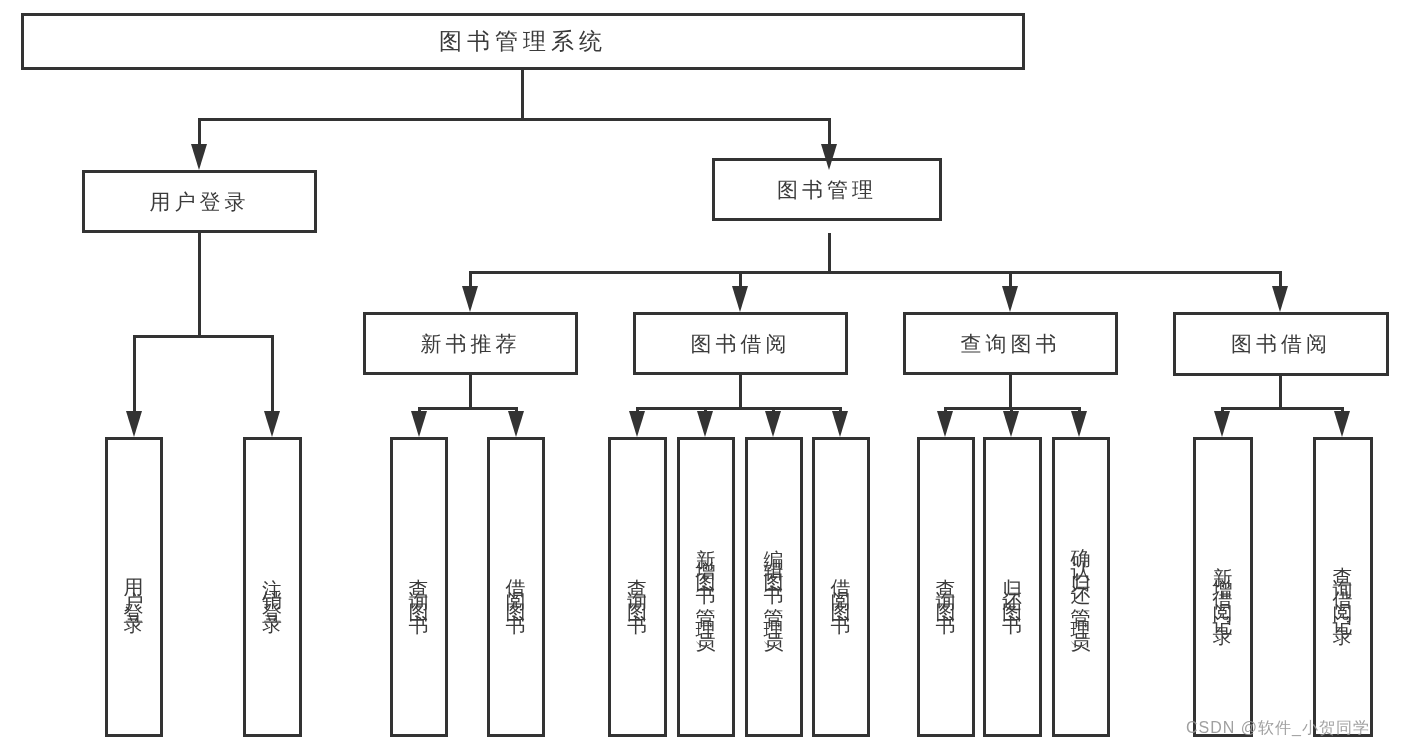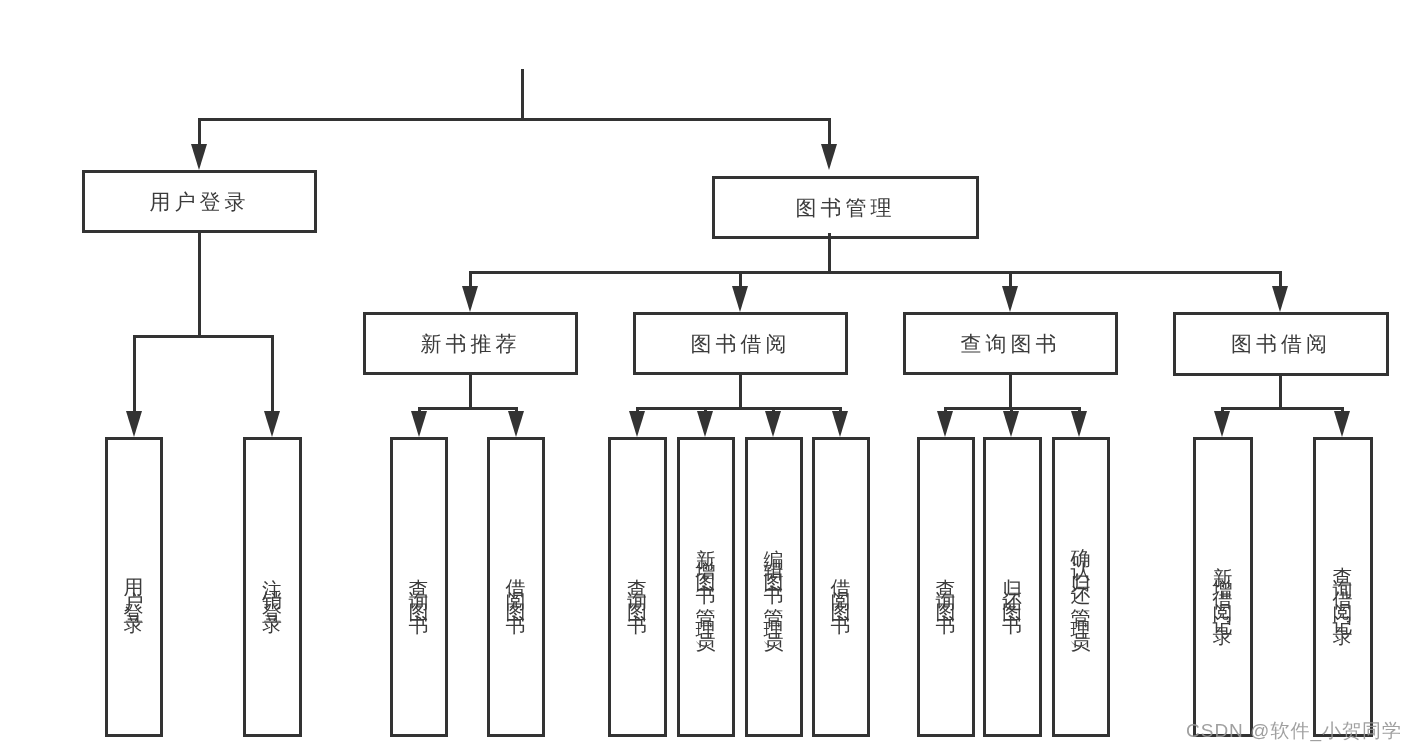--- a/index.html
+++ b/index.html
@@ -37,37 +37,40 @@
     position: absolute;
     width: 0; height: 0;
     border-left: 8px solid transparent;
     border-right: 8px solid transparent;
     border-top: 26px solid #333333;
   }
   .watermark {
     position: absolute;
     left: 1186px;
     top: 718px;
-    font-size: 19px;
+    font-size: 16px;
     color: rgba(150,150,150,0.9);
     letter-spacing: 1px;
     white-space: nowrap;
     z-index: 5;
   }
 </style>
 </head>
 <body>
 
 <div id="canvas">
 
+  <div class="box root" style="left:21px; top:13px; width:1004px; height:57px">
+    <span class="lbl">图书管理系统</span>
+  </div>
 
   <div class="box lvl" style="left:82px; top:170px; width:235px; height:63px">
     <span class="lbl">用户登录</span>
   </div>
-  <div class="box lvl" style="left:712px; top:176px; width:267px; height:63px">
+  <div class="box lvl" style="left:712px; top:158px; width:230px; height:63px">
     <span class="lbl">图书管理</span>
   </div>
 
   <div class="box lvl" style="left:363px; top:312px; width:215px; height:63px">
     <span class="lbl">新书推荐</span>
   </div>
   <div class="box lvl" style="left:633px; top:312px; width:215px; height:63px">
     <span class="lbl">图书借阅</span>
   </div>
   <div class="box lvl" style="left:903px; top:312px; width:215px; height:63px">

